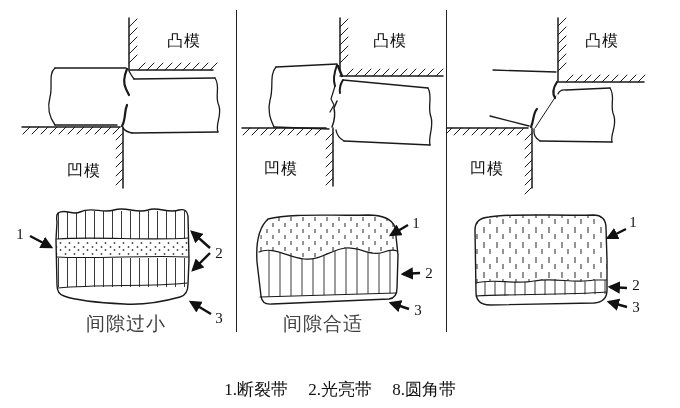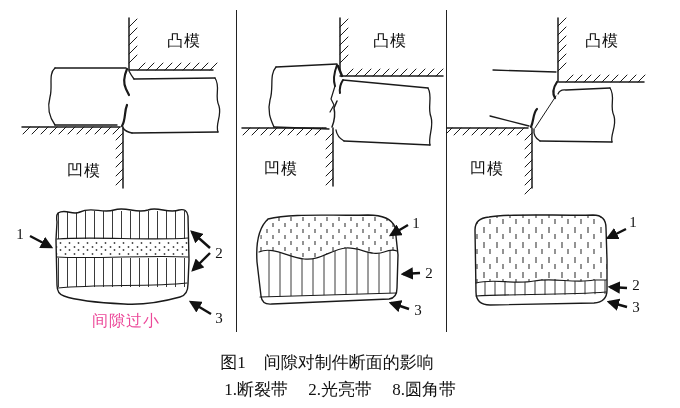--- a/index.html
+++ b/index.html
@@ -1,21 +1,21 @@
 <!DOCTYPE html>
 <html><head>
 <meta charset="utf-8">
 <style>
   html,body{margin:0;padding:0;background:#fff;}
   .stage{position:relative;width:680px;height:408px;background:#fff;overflow:hidden;
          font-family:"Liberation Serif",serif;color:#111;border-radius:12px;}
   .abs{position:absolute;}
   .divider{position:absolute;top:10px;height:322px;width:1.4px;background:#222;}
   .pcap{position:absolute;top:311px;width:152px;text-align:center;
-        font-size:16px;letter-spacing:1px;color:#ec4899;white-space:nowrap;}
+        font-size:19px;letter-spacing:1px;color:#404040;white-space:nowrap;}
   .figcap{position:absolute;top:351px;left:0;width:654px;text-align:center;
           font-size:17px;color:#111;white-space:nowrap;}
   .figcap .gap{display:inline-block;width:18px;}
   .legend{position:absolute;top:378px;left:0;width:680px;text-align:center;
           font-size:17px;color:#111;white-space:nowrap;}
   .legend .li{display:inline-block;}
   .legend .li + .li{margin-left:16px;}
   svg{display:block;}
   svg text{font-family:"Liberation Serif",serif;fill:#111;}
   .cjk{font-size:16px;letter-spacing:1px;}
@@ -221,23 +221,21 @@
         <path d="M627,288 L610,287" marker-end="url(#ah3)"></path>
         <path d="M627,307 L609,302" marker-end="url(#ah3)"></path>
       </g>
       <text class="num" x="633" y="227" text-anchor="middle">1</text>
       <text class="num" x="636" y="290" text-anchor="middle">2</text>
       <text class="num" x="636" y="312" text-anchor="middle">3</text>
     </g>
   </svg>
 
   <div class="pcap" style="left:50px">间隙过小</div>
-
-  <div class="figcap">
-    <span>图1</span><span class="gap"></span><span>间隙对制件断面的影响</span>
-  </div>
+  <div class="pcap" style="left:247px">间隙合适</div>
+
   <div class="legend">
     <span class="li">1.断裂带</span>
     <span class="li">2.光亮带</span>
     <span class="li">8.圆角带</span>
   </div>
 
 </div>
 
 </body></html>

